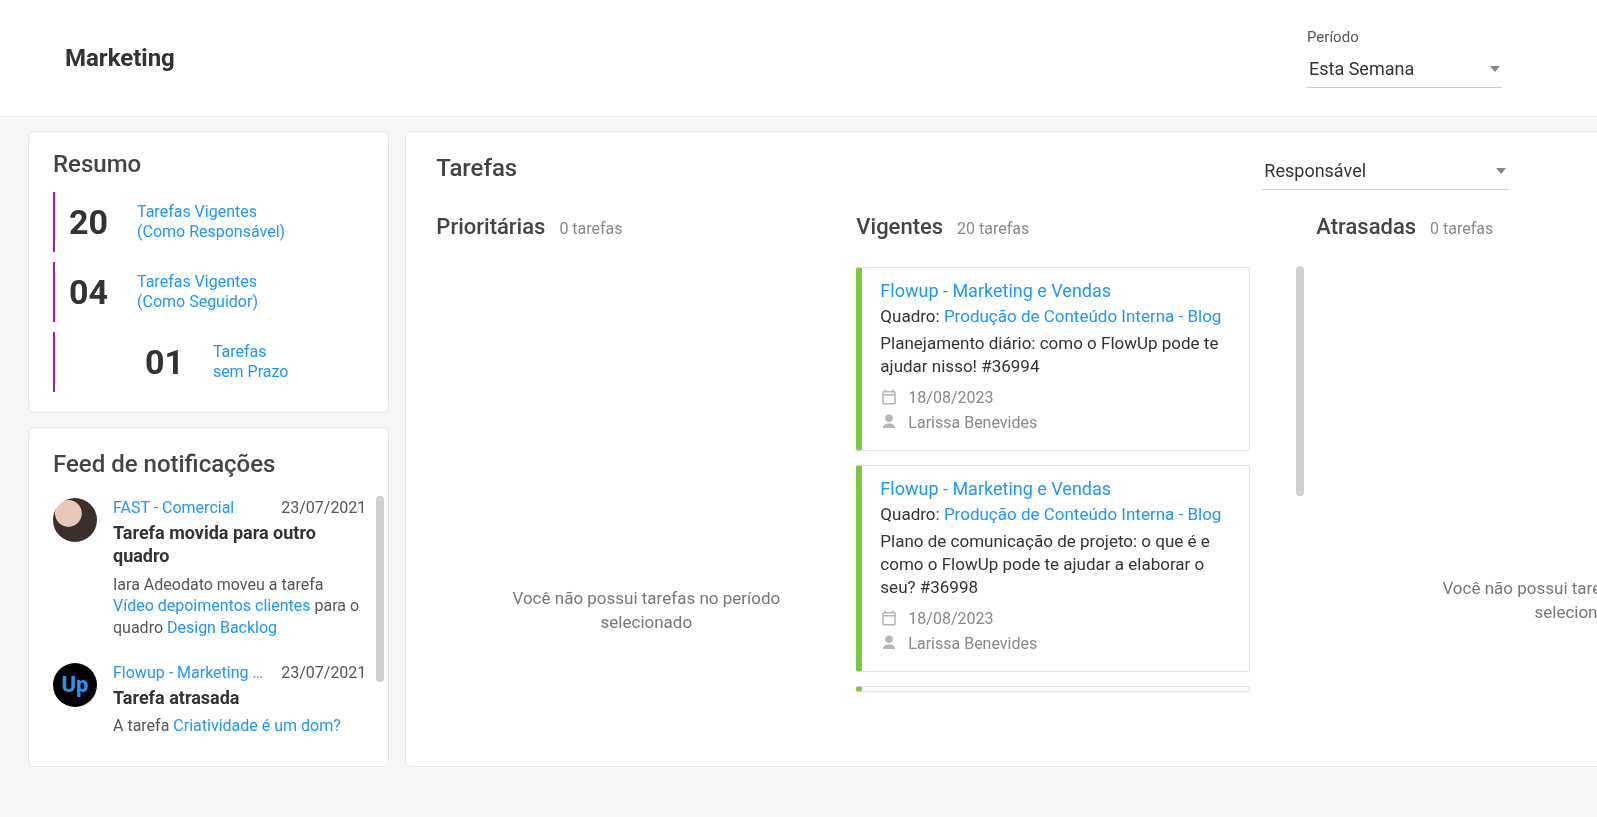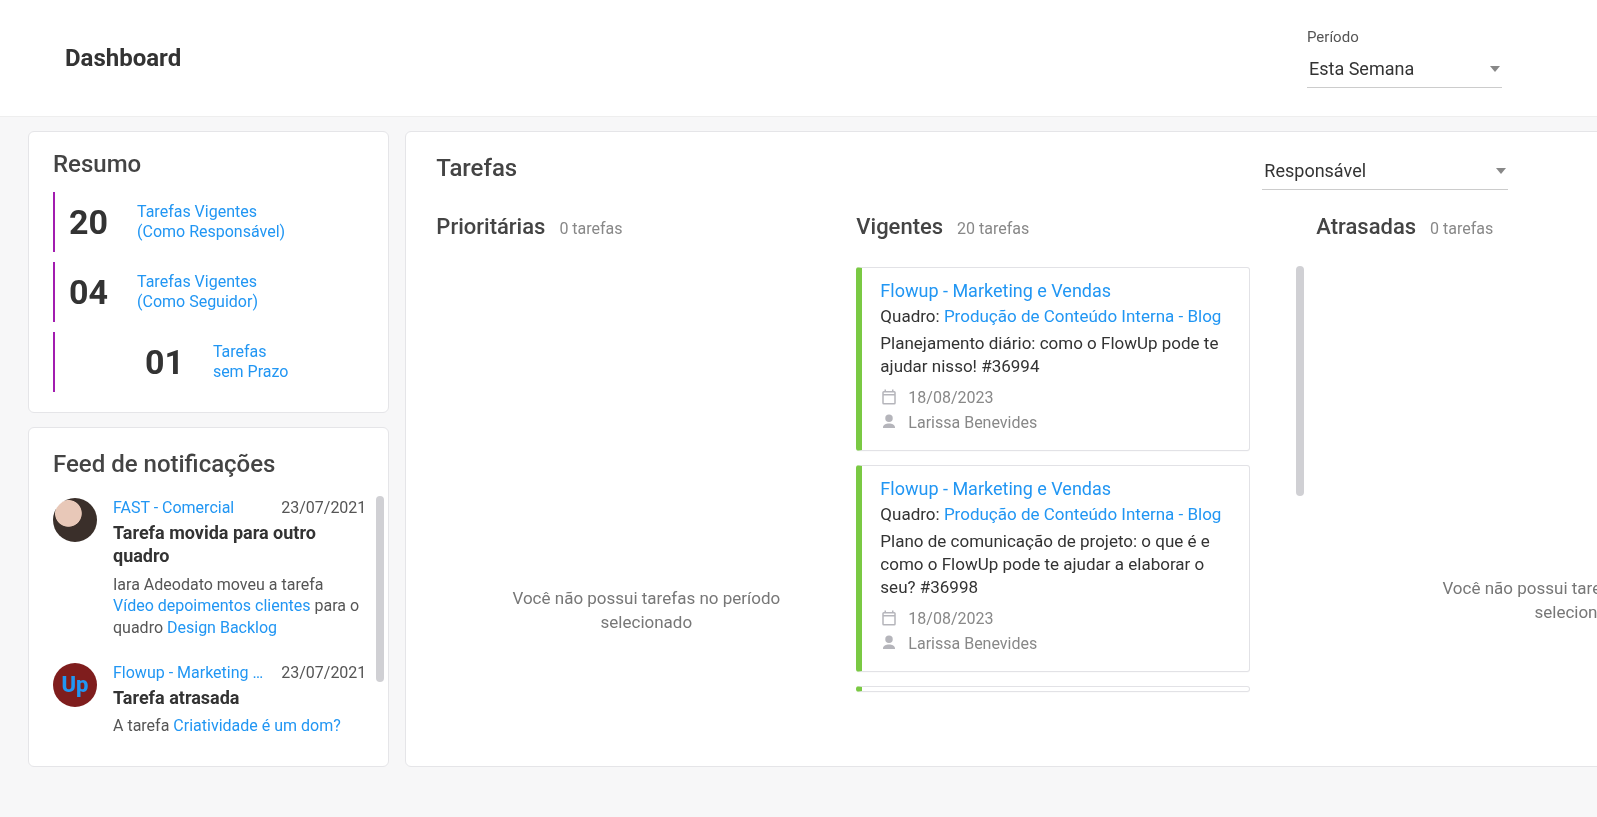--- a/index.html
+++ b/index.html
@@ -134,21 +134,21 @@
     flex-shrink: 0;
     overflow: hidden;
   }
   .avatar.photo {
     background: radial-gradient(circle at 35% 35%, #e8c8b8 32%, #3a2f2a 34%);
   }
   .avatar.up {
     display: flex;
     align-items: center;
     justify-content: center;
-    background: #7f1d1d;
+    background: #000000;
     color: #2196f3;
     font-weight: 800;
     font-size: 22px;
   }
   .feed-body { flex: 1; padding-right: 4px; }
   .feed-top {
     display: flex;
     justify-content: space-between;
     align-items: baseline;
     gap: 18px;
@@ -294,21 +294,21 @@
     width: 8px;
     height: 230px;
     background: #d0d0d4;
     border-radius: 4px;
   }
 </style>
 </head>
 <body>
 
 <div class="header">
-  <h1>Dashboard</h1>
+  <h1>Marketing</h1>
   <div class="period-block">
     <div class="period-label">Período</div>
     <div class="select">
       <span>Esta Semana</span>
       <span class="caret"></span>
     </div>
   </div>
 </div>
 
 <div class="content">

